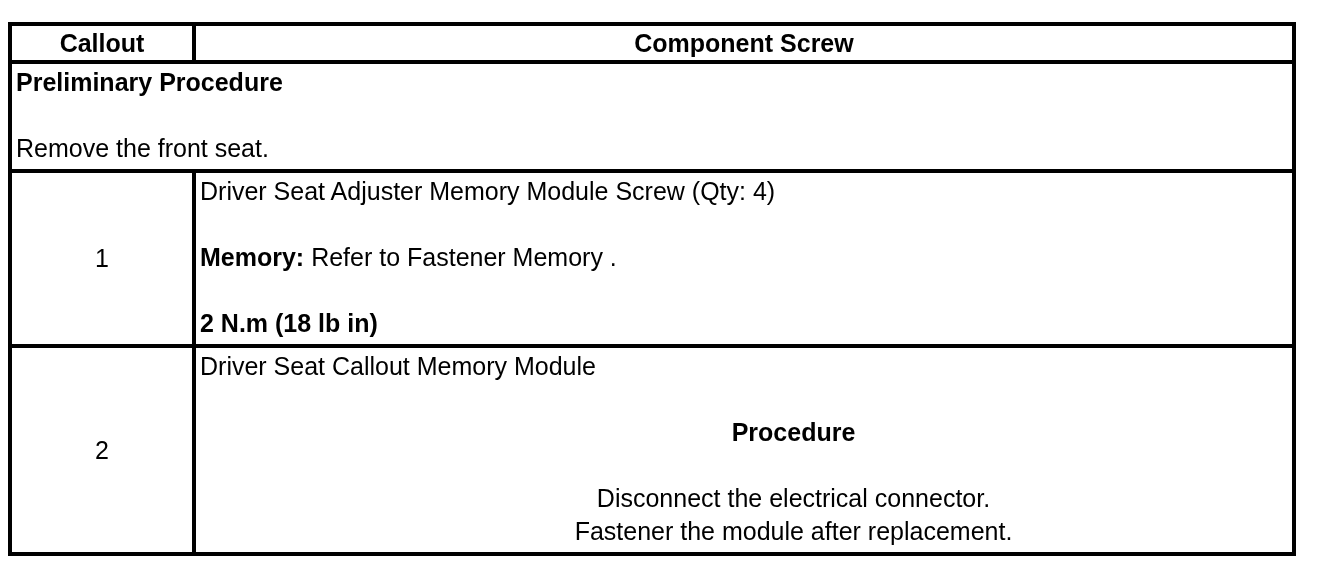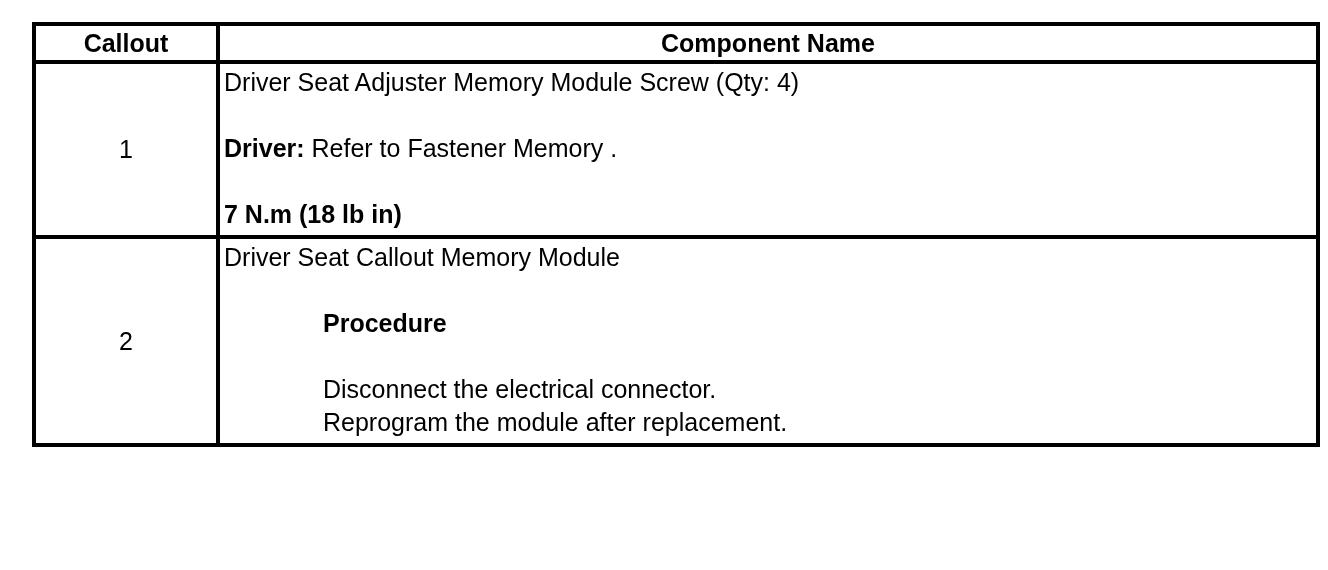--- a/index.html
+++ b/index.html
@@ -11,21 +11,21 @@
     position: relative;
     width: 1328px;
     height: 570px;
     background: #ffffff;
     font-family: "Liberation Sans", "DejaVu Sans", sans-serif;
     color: #000000;
     overflow: hidden;
   }
   table.callout-table {
     position: absolute;
-    left: 32px;
+    left: 8px;
     top: 22px;
     width: 1284px;
     border-collapse: collapse;
     table-layout: fixed;
   }
   col.col-callout { width: 184px; }
   col.col-component { width: 1100px; }
   th, td {
     border: 4px solid #000000;
     font-size: 25px;
@@ -48,51 +48,57 @@
     padding: 0;
   }
   td.component-cell-1 { height: 167px; margin-left: 21px; }
   td.component-cell-2 { height: 200px; }
   p {
     margin: 0;
     line-height: 33px;
     white-space: pre-wrap;
   }
   .gap { margin-top: 33px; }
-  .indent { padding-left: 99px; }
+  .indent { padding-left: 99px; text-align: center; }
   .bold { font-weight: bold; }
 </style>
 </head>
 <body>
 
 <div class="page">
   <table class="callout-table">
     <colgroup>
       <col class="col-callout">
       <col class="col-component">
     </colgroup>
     <thead>
       <tr>
         <th>Callout</th>
-        <th>Component Name</th>
+        <th>Component Screw</th>
       </tr>
     </thead>
     <tbody>
       <tr>
+        <td colspan="2" class="preliminary-cell">
+          <p class="bold">Preliminary Procedure</p>
+          <p class="gap">Remove the front seat.</p>
+        </td>
+      </tr>
+      <tr>
         <td class="callout-cell">1</td>
         <td class="component-cell-1">
           <p>Driver Seat Adjuster Memory Module Screw (Qty: 4)</p>
-          <p class="gap"><span class="bold">Driver:</span><span> Refer to Fastener Memory .</span></p>
-          <p class="gap bold">7 N.m (18 lb in)</p>
+          <p class="gap"><span class="bold">Memory:</span><span> Refer to Fastener Memory .</span></p>
+          <p class="gap bold">2 N.m (18 lb in)</p>
         </td>
       </tr>
       <tr>
         <td class="callout-cell">2</td>
         <td class="component-cell-2">
           <p>Driver Seat Callout Memory Module</p>
           <p class="gap indent bold">Procedure</p>
           <p class="gap indent">Disconnect the electrical connector.</p>
-          <p class="indent">Reprogram the module after replacement.</p>
+          <p class="indent">Fastener the module after replacement.</p>
         </td>
       </tr>
     </tbody>
   </table>
 </div>
 
 </body></html>

